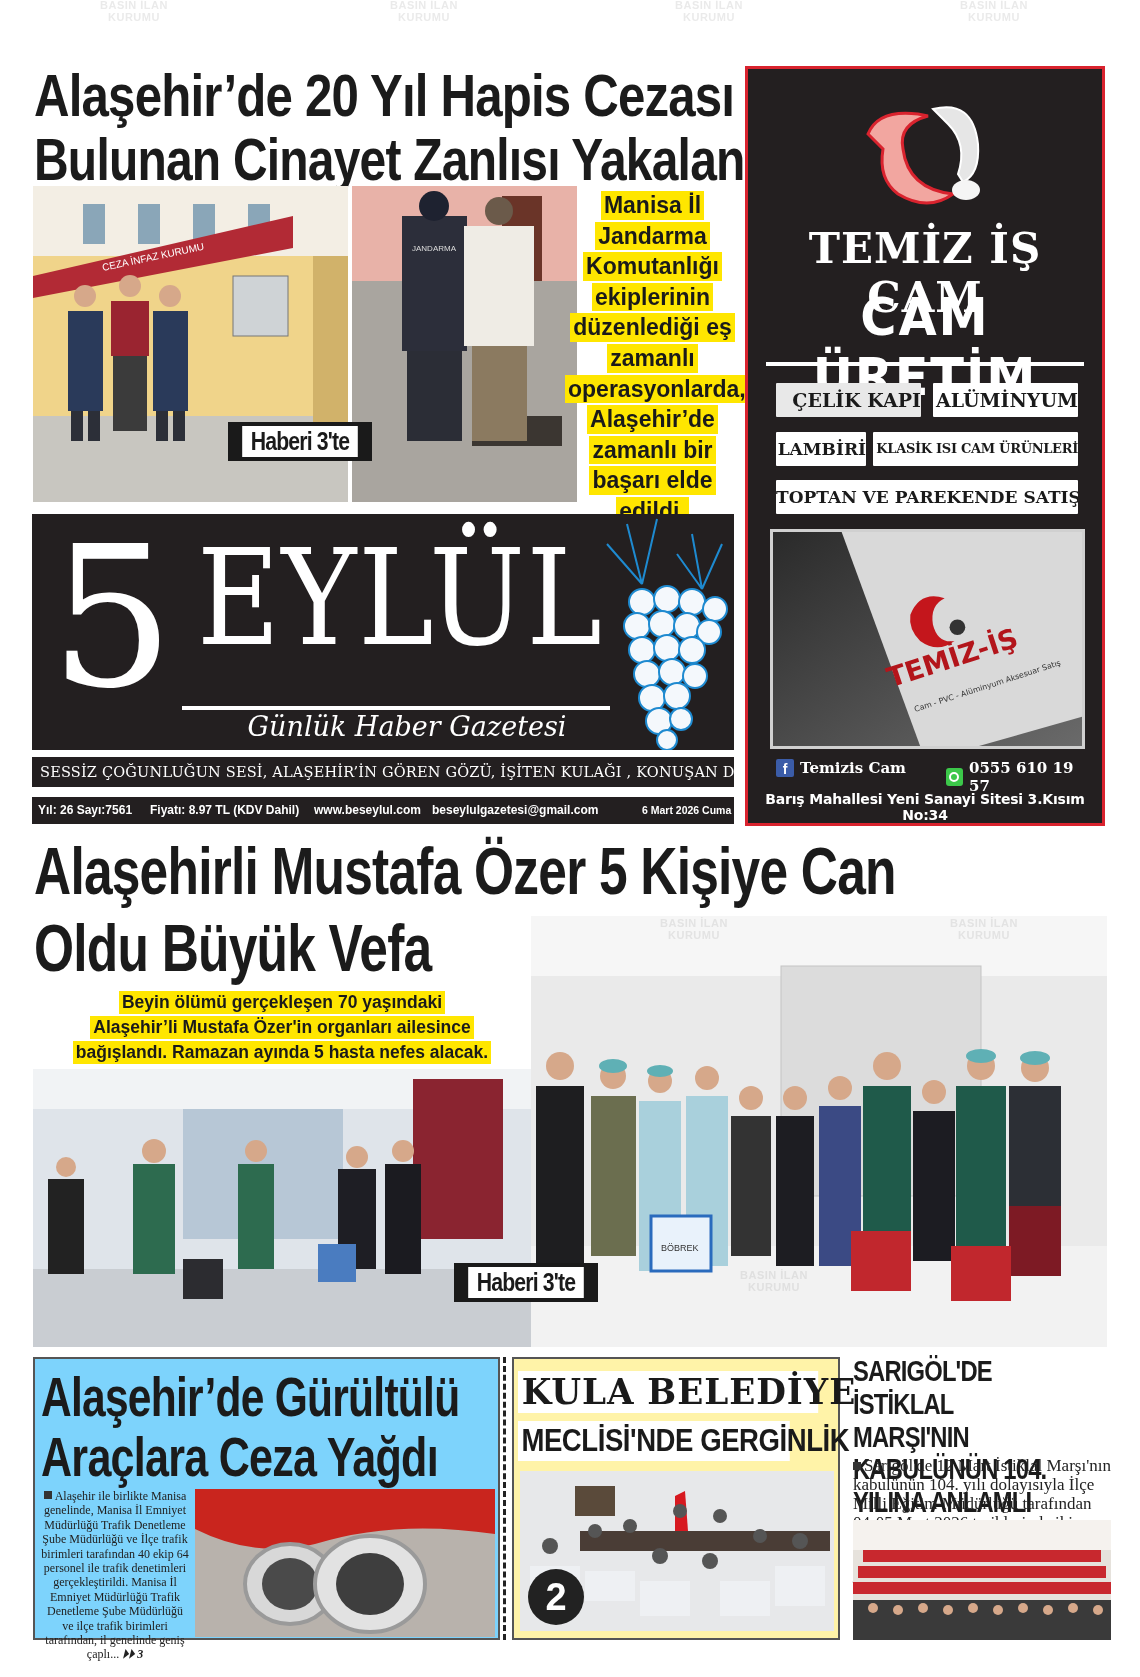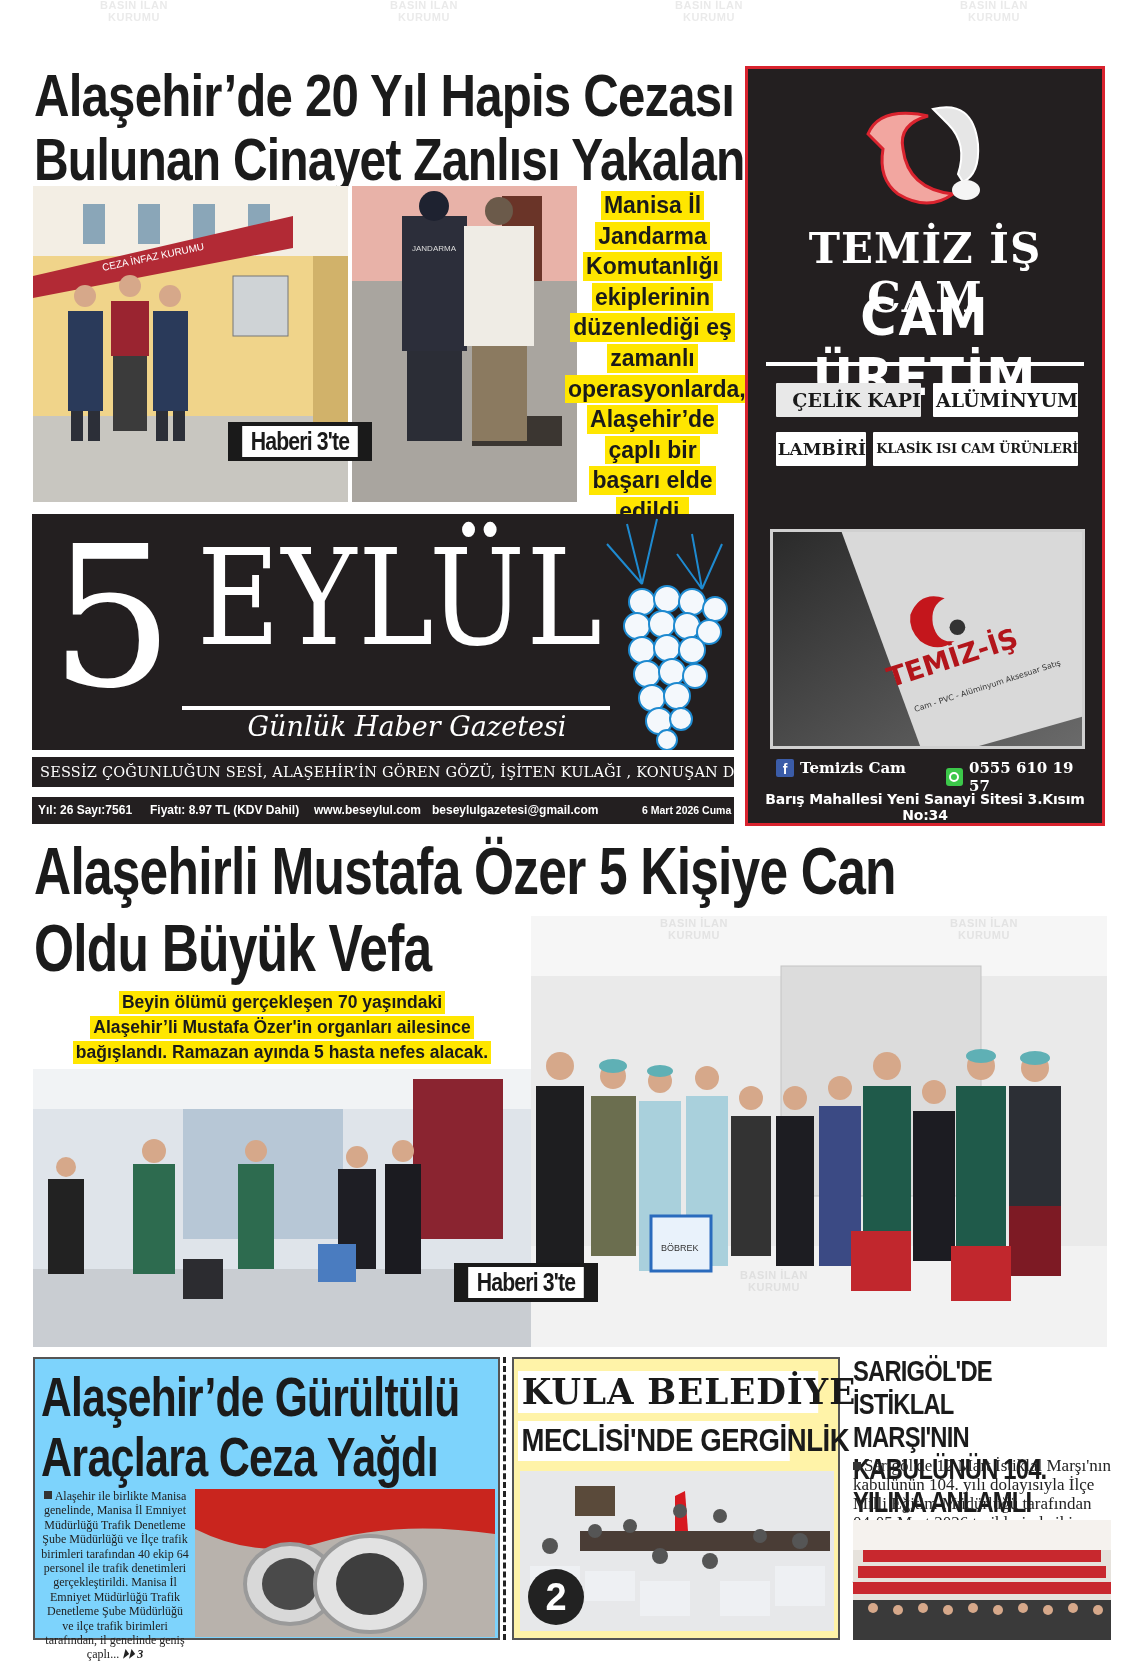--- a/index.html
+++ b/index.html
@@ -190,38 +190,39 @@
 
 <div class="abs hi-block" id="jandarma-text">
   <span class="ln">Manisa İl</span><br>
   <span class="ln">Jandarma</span><br>
   <span class="ln">Komutanlığı</span><br>
   <span class="ln">ekiplerinin</span><br>
   <span class="ln">düzenlediği eş</span><br>
   <span class="ln">zamanlı</span><br>
   <span class="ln">operasyonlarda,</span><br>
   <span class="ln">Alaşehir’de</span><br>
-  <span class="ln">çaplı bir</span><br>
+  <span class="ln">zamanlı bir</span><br>
   <span class="ln">başarı elde</span><br>
   <span class="ln">edildi.</span>
 </div>
 
 <div class="abs" id="ad-panel">
   <svg id="ad-logo" viewBox="0 0 140 120">
     <path d="M10,40 Q20,15 60,20 L70,22 Q40,30 45,55 Q50,95 95,100 Q70,118 40,100 Q20,85 25,55 Z" fill="#f2a6a0" stroke="#d9232e" stroke-width="3"></path>
     <path d="M75,15 Q115,5 120,50 Q122,80 105,88 L100,80 Q110,50 90,30 Z" fill="#e6e6e6" stroke="#fff" stroke-width="2"></path>
     <ellipse cx="108" cy="96" rx="14" ry="10" fill="#f5f5f5"></ellipse>
   </svg>
   <div id="ad-title-1">TEMİZ İŞ CAM</div>
   <div id="ad-title-2">CAM ÜRETİM</div>
   <div id="ad-rule"></div>
   <div class="ad-pill" id="ad-pill-celik">ÇELİK KAPI</div>
   <div class="ad-pill" id="ad-pill-alum">ALÜMİNYUM</div>
   <div class="ad-pill" id="ad-pill-lambiri">LAMBİRİ</div>
   <div class="ad-pill" id="ad-pill-klasik">KLASİK ISI CAM ÜRÜNLERİ</div>
+  <div class="ad-pill" id="ad-pill-toptan">TOPTAN VE PAREKENDE SATIŞ</div>
   <div id="ad-photo">
     <svg viewBox="0 0 315 220" preserveAspectRatio="none" style="width:100%;height:100%;display:block;">
       <defs>
           <linearGradient id="g1" x1="0" y1="0" x2="1" y2="1">
             <stop offset="0" stop-color="#2a2a2a"></stop>
             <stop offset="1" stop-color="#6a6a6a"></stop>
           </linearGradient>
         </defs>
       <rect width="315" height="220" fill="url(#g1)"></rect>
       <polygon points="70,0 315,0 315,190 210,220 150,220" fill="#d9d9d9"></polygon>

